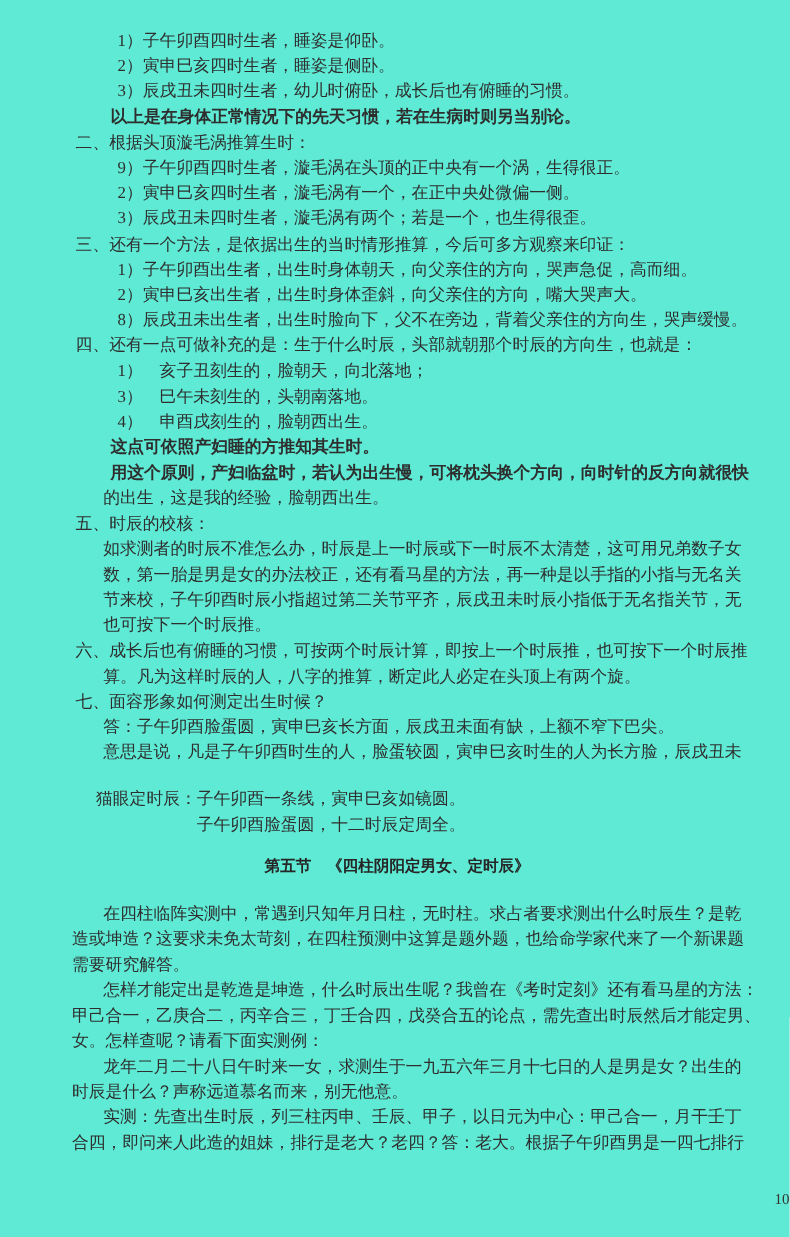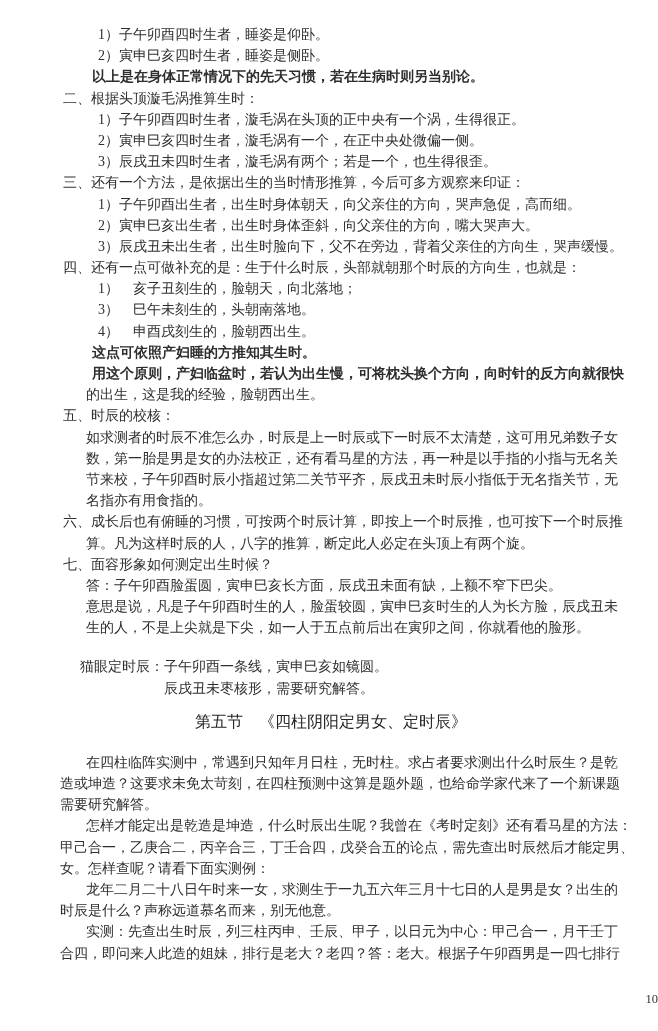--- a/index.html
+++ b/index.html
@@ -5,21 +5,21 @@
   html, body {
     margin: 0;
     padding: 0;
     background: #e8e8e8;
   }
   .page {
     position: relative;
     width: 658px;
     height: 1031px;
     margin: 0 auto;
-    background: #ffffff;
+    background: #5eead4;
     color: #2e2e2e;
     font-family: "Liberation Serif", "DejaVu Serif", serif;
     font-size: 14px;
     overflow: hidden;
     box-sizing: border-box;
     padding: 24px 56px 0 60px;
   }
   .line {
     line-height: 21.2px;
     height: 21.2px;
@@ -31,22 +31,22 @@
   .ind1 { padding-left: 3px;  }   
   .ind2 { padding-left: 26px; }   
   .ind3 { padding-left: 32px; font-weight: bold; }   
   .ind4 { padding-left: 38px; }   
   .ind5 { padding-left: 20px; margin-top: 18px; }   
   .ind6 { padding-left: 104px; }  
   .heading {
     margin: 10px 0 0 0;
     padding: 0;
     text-align: center;
-    font-size: 16px;
-    font-weight: normal;
+    font-size: 13px;
+    font-weight: bold;
     line-height: 26px;
     color: #262626;
   }
   .bottom-block {
     margin-top: 17px;
   }
   .page-number {
     position: absolute;
     left: 0;
     right: 0;
@@ -56,49 +56,49 @@
     color: #333333;
   }
 </style>
 </head>
 <body>
 
 <div class="page">
   <div class="top-block" id="top-lines">
       <div class="line ind4">1）子午卯酉四时生者，睡姿是仰卧。</div>
       <div class="line ind4">2）寅申巳亥四时生者，睡姿是侧卧。</div>
+      <div class="line ind4">3）辰戌丑未四时生者，幼儿时俯卧，成长后也有俯睡的习惯。</div>
       <div class="line ind3">以上是在身体正常情况下的先天习惯，若在生病时则另当别论。</div>
       <div class="line ind1">二、根据头顶漩毛涡推算生时：</div>
-      <div class="line ind4">1）子午卯酉四时生者，漩毛涡在头顶的正中央有一个涡，生得很正。</div>
+      <div class="line ind4">9）子午卯酉四时生者，漩毛涡在头顶的正中央有一个涡，生得很正。</div>
       <div class="line ind4">2）寅申巳亥四时生者，漩毛涡有一个，在正中央处微偏一侧。</div>
       <div class="line ind4">3）辰戌丑未四时生者，漩毛涡有两个；若是一个，也生得很歪。</div>
       <div class="line ind1">三、还有一个方法，是依据出生的当时情形推算，今后可多方观察来印证：</div>
       <div class="line ind4">1）子午卯酉出生者，出生时身体朝天，向父亲住的方向，哭声急促，高而细。</div>
       <div class="line ind4">2）寅申巳亥出生者，出生时身体歪斜，向父亲住的方向，嘴大哭声大。</div>
-      <div class="line ind4">3）辰戌丑未出生者，出生时脸向下，父不在旁边，背着父亲住的方向生，哭声缓慢。</div>
+      <div class="line ind4">8）辰戌丑未出生者，出生时脸向下，父不在旁边，背着父亲住的方向生，哭声缓慢。</div>
       <div class="line ind1">四、还有一点可做补充的是：生于什么时辰，头部就朝那个时辰的方向生，也就是：</div>
       <div class="line ind4">1）　亥子丑刻生的，脸朝天，向北落地；</div>
       <div class="line ind4">3）　巳午未刻生的，头朝南落地。</div>
       <div class="line ind4">4）　申酉戌刻生的，脸朝西出生。</div>
       <div class="line ind3">这点可依照产妇睡的方推知其生时。</div>
       <div class="line ind3">用这个原则，产妇临盆时，若认为出生慢，可将枕头换个方向，向时针的反方向就很快</div>
       <div class="line ind2">的出生，这是我的经验，脸朝西出生。</div>
       <div class="line ind1">五、时辰的校核：</div>
       <div class="line ind2">如求测者的时辰不准怎么办，时辰是上一时辰或下一时辰不太清楚，这可用兄弟数子女</div>
       <div class="line ind2">数，第一胎是男是女的办法校正，还有看马星的方法，再一种是以手指的小指与无名关</div>
       <div class="line ind2">节来校，子午卯酉时辰小指超过第二关节平齐，辰戌丑未时辰小指低于无名指关节，无</div>
-      <div class="line ind2">名指亦有用食指的。</div>
+      <div class="line ind2">也可按下一个时辰推。</div>
       <div class="line ind1">六、成长后也有俯睡的习惯，可按两个时辰计算，即按上一个时辰推，也可按下一个时辰推</div>
       <div class="line ind2">算。凡为这样时辰的人，八字的推算，断定此人必定在头顶上有两个旋。</div>
       <div class="line ind1">七、面容形象如何测定出生时候？</div>
       <div class="line ind2">答：子午卯酉脸蛋圆，寅申巳亥长方面，辰戌丑未面有缺，上额不窄下巴尖。</div>
       <div class="line ind2">意思是说，凡是子午卯酉时生的人，脸蛋较圆，寅申巳亥时生的人为长方脸，辰戌丑未</div>
-      <div class="line ind2">生的人，不是上尖就是下尖，如一人于五点前后出在寅卯之间，你就看他的脸形。</div>
       <div class="line ind5">猫眼定时辰：子午卯酉一条线，寅申巳亥如镜圆。</div>
-      <div class="line ind6">辰戌丑未枣核形，需要研究解答。</div>
+      <div class="line ind6">子午卯酉脸蛋圆，十二时辰定周全。</div>
     </div>
   <h2 class="heading">第五节　《四柱阴阳定男女、定时辰》</h2>
   <div class="bottom-block" id="bottom-lines">
       <div class="line ind2">在四柱临阵实测中，常遇到只知年月日柱，无时柱。求占者要求测出什么时辰生？是乾</div>
       <div class="line ind0">造或坤造？这要求未免太苛刻，在四柱预测中这算是题外题，也给命学家代来了一个新课题</div>
       <div class="line ind0">需要研究解答。</div>
       <div class="line ind2">怎样才能定出是乾造是坤造，什么时辰出生呢？我曾在《考时定刻》还有看马星的方法：</div>
       <div class="line ind0">甲己合一，乙庚合二，丙辛合三，丁壬合四，戊癸合五的论点，需先查出时辰然后才能定男、</div>
       <div class="line ind0">女。怎样查呢？请看下面实测例：</div>
       <div class="line ind2">龙年二月二十八日午时来一女，求测生于一九五六年三月十七日的人是男是女？出生的</div>

